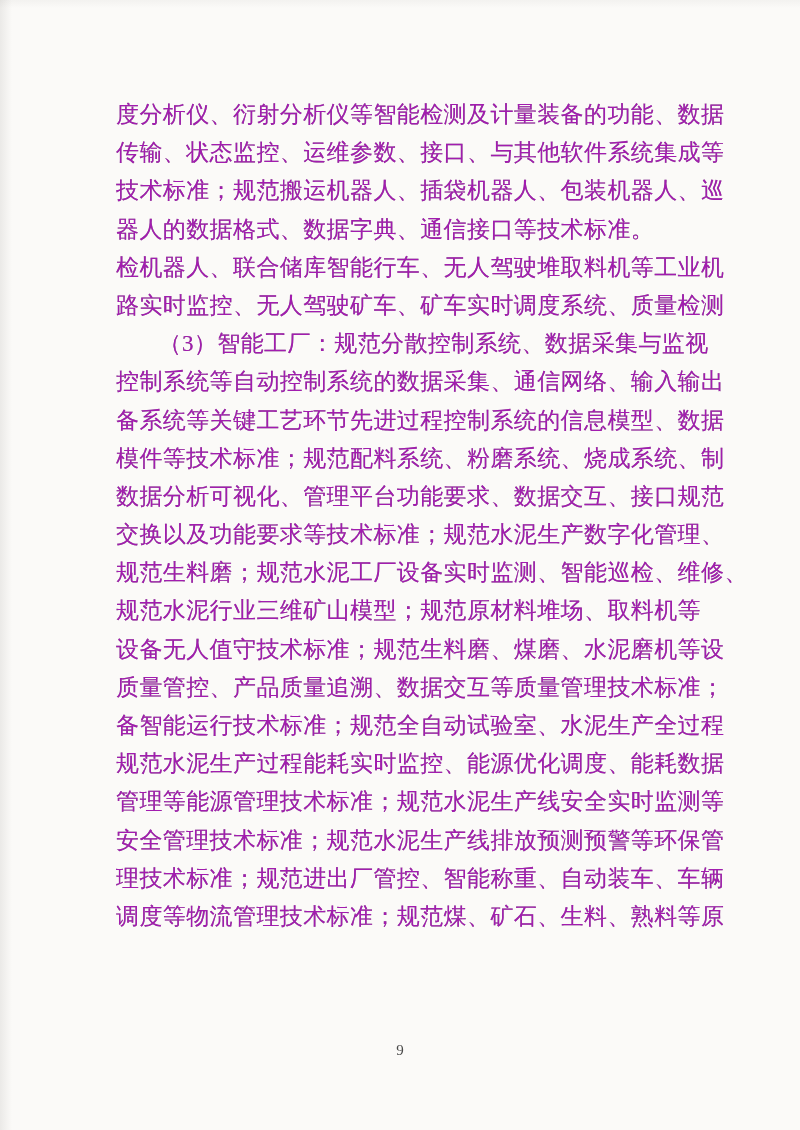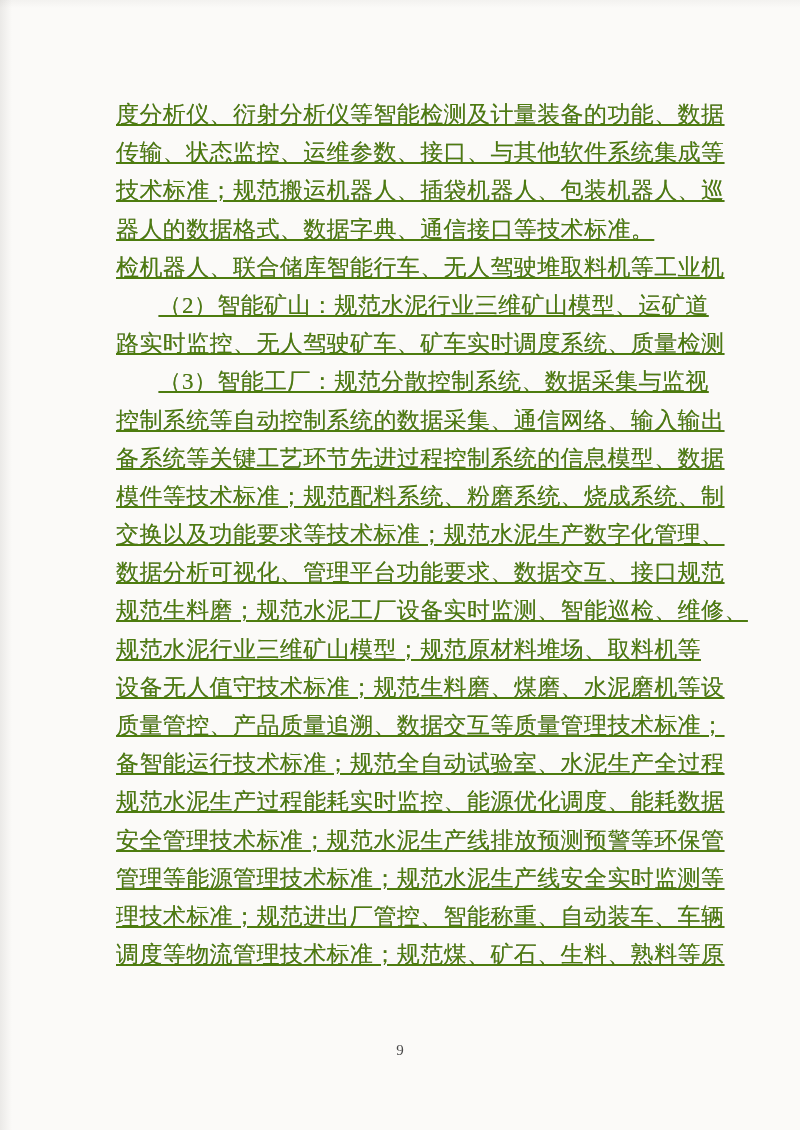--- a/index.html
+++ b/index.html
@@ -65,41 +65,40 @@
     color: #4a4a4a;
   }
 </style>
 </head>
 <body>
 
 <div class="page" style="background: rgb(251, 250, 248);">
   <div class="edge-shade"></div>
   <div class="edge-shade-top"></div>
 
-  <main class="text-column" style="color: #4d7c0f; text-decoration: underline;">
+  <main class="text-column" style="color: #a21caf;">
 
   <div class="line">度分析仪、衍射分析仪等智能检测及计量装备的功能、数据</div>
       <div class="line">传输、状态监控、运维参数、接口、与其他软件系统集成等</div>
       <div class="line">技术标准；规范搬运机器人、插袋机器人、包装机器人、巡</div>
       <div class="line para-end">器人的数据格式、数据字典、通信接口等技术标准。</div>
       <div class="line">检机器人、联合储库智能行车、无人驾驶堆取料机等工业机</div>
-      <div class="line indent">（2）智能矿山：规范水泥行业三维矿山模型、运矿道</div>
       <div class="line">路实时监控、无人驾驶矿车、矿车实时调度系统、质量检测</div>
       <div class="line indent">（3）智能工厂：规范分散控制系统、数据采集与监视</div>
       <div class="line">控制系统等自动控制系统的数据采集、通信网络、输入输出</div>
       <div class="line">备系统等关键工艺环节先进过程控制系统的信息模型、数据</div>
       <div class="line">模件等技术标准；规范配料系统、粉磨系统、烧成系统、制</div>
+      <div class="line">数据分析可视化、管理平台功能要求、数据交互、接口规范</div>
       <div class="line">交换以及功能要求等技术标准；规范水泥生产数字化管理、</div>
-      <div class="line">数据分析可视化、管理平台功能要求、数据交互、接口规范</div>
       <div class="line">规范生料磨；规范水泥工厂设备实时监测、智能巡检、维修、</div>
       <div class="line">规范水泥行业三维矿山模型；规范原材料堆场、取料机等</div>
       <div class="line">设备无人值守技术标准；规范生料磨、煤磨、水泥磨机等设</div>
       <div class="line">质量管控、产品质量追溯、数据交互等质量管理技术标准；</div>
       <div class="line">备智能运行技术标准；规范全自动试验室、水泥生产全过程</div>
       <div class="line">规范水泥生产过程能耗实时监控、能源优化调度、能耗数据</div>
+      <div class="line">管理等能源管理技术标准；规范水泥生产线安全实时监测等</div>
       <div class="line">安全管理技术标准；规范水泥生产线排放预测预警等环保管</div>
-      <div class="line">管理等能源管理技术标准；规范水泥生产线安全实时监测等</div>
       <div class="line">理技术标准；规范进出厂管控、智能称重、自动装车、车辆</div>
       <div class="line">调度等物流管理技术标准；规范煤、矿石、生料、熟料等原</div>
     </main>
 
   <div class="page-number">9</div>
 </div>
 
 </body></html>

